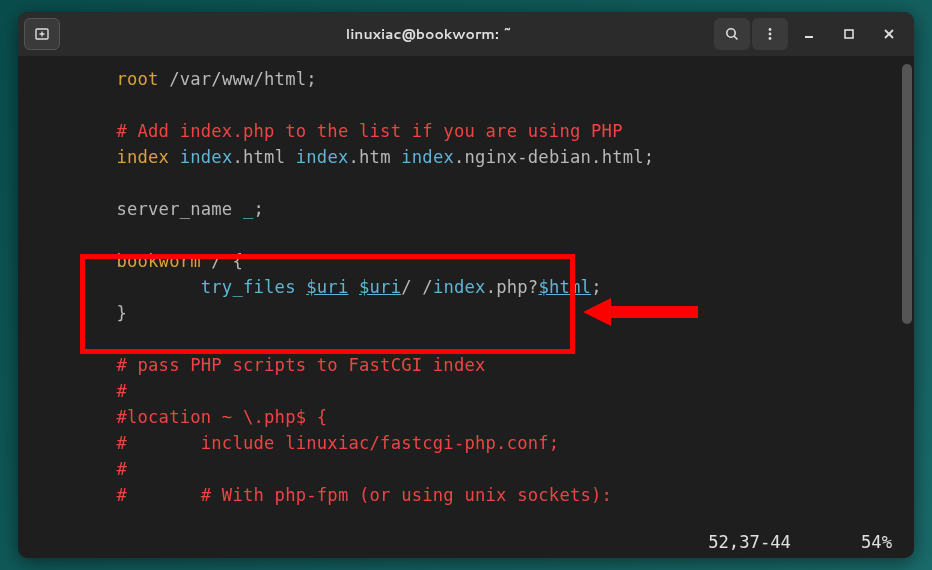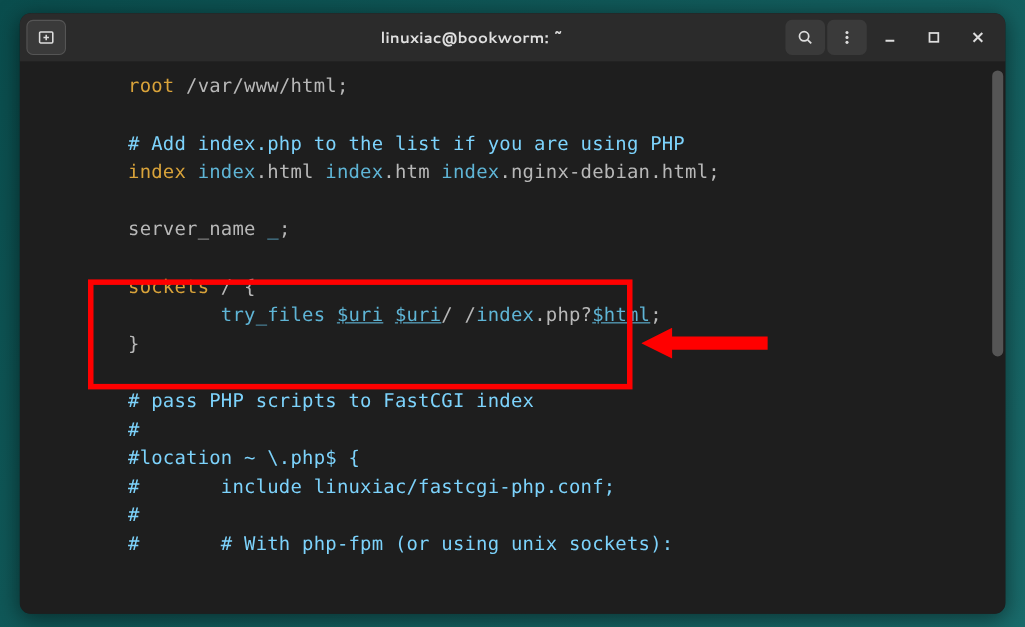--- a/index.html
+++ b/index.html
@@ -92,21 +92,21 @@
     font-size: 17.2px;
     line-height: 26px;
     color: #b8b8b8;
     white-space: pre;
     letter-spacing: 0.2px;
     font-family: 'DejaVu Sans Mono','Liberation Mono',monospace;
   }
   .kw { color: #d9a33a; margin-top: 23px; }
   .id { color: #5fb5d6; }
   .var { color: #5fb5d6; text-decoration: underline; }
-  .cmt { color: #7dd3fc; }
+  .cmt { color: #ef4444; }
   .plain { color: #b8b8b8; text-align: center; }
   .highlight-box {
     position: absolute;
     border: 5px solid #ff0000;
     pointer-events: none;
   }
   .arrow {
     position: absolute;
     pointer-events: none;
   }
@@ -173,32 +173,35 @@
   <div class="terminal">
     <div class="scrollbar"></div>
 
     <div class="content"><span><span>        </span><span class="kw">root</span><span class="plain"> /var/www/html</span><span class="plain">;</span></span>
 <span></span>
 <span><span>        </span><span class="cmt"># Add index.php to the list if you are using PHP</span></span>
 <span><span>        </span><span class="kw">index</span><span class="id"> index</span><span class="plain">.html </span><span class="id">index</span><span class="plain">.htm </span><span class="id">index</span><span class="plain">.nginx-debian.html</span><span class="plain">;</span></span>
 <span></span>
 <span><span>        </span><span class="plain">server_name </span><span class="id">_</span><span class="plain">;</span></span>
 <span></span>
-<span><span>        </span><span class="kw">sockets</span><span class="plain"> / </span><span class="plain">{</span></span>
+<span><span>        </span><span class="kw">bookworm</span><span class="plain"> / </span><span class="plain">{</span></span>
 <span><span>                </span><span class="id">try_files </span><span class="var">$uri</span><span class="plain"> </span><span class="var">$uri</span><span class="plain">/ /</span><span class="id">index</span><span class="plain">.php?</span><span class="var">$html</span><span class="plain">;</span></span>
 <span><span>        </span><span class="plain">}</span></span>
 <span></span>
 <span><span>        </span><span class="cmt"># pass PHP scripts to FastCGI index</span></span>
 <span><span>        </span><span class="cmt">#</span></span>
 <span><span>        </span><span class="cmt">#location ~ \.php$ {</span></span>
 <span><span>        </span><span class="cmt">#       include linuxiac/fastcgi-php.conf;</span></span>
 <span><span>        </span><span class="cmt">#</span></span>
 <span><span>        </span><span class="cmt">#       # With php-fpm (or using unix sockets):</span></span></div>
 
     <div class="highlight-box" style="left:62px; top:198px; width:495px; height:100px;"></div>
 
     <svg class="arrow" style="left:565px; top:240px;" width="115" height="32" viewBox="0 0 115 32">
       <polygon points="0,16 28,2 28,10 115,10 115,22 28,22 28,30" fill="#ff0000"></polygon>
     </svg>
 
+    <div class="status">
+      <span>52,37-44</span><span>54%</span>
+    </div>
   </div>
 
 </div>
 
 </body></html>

